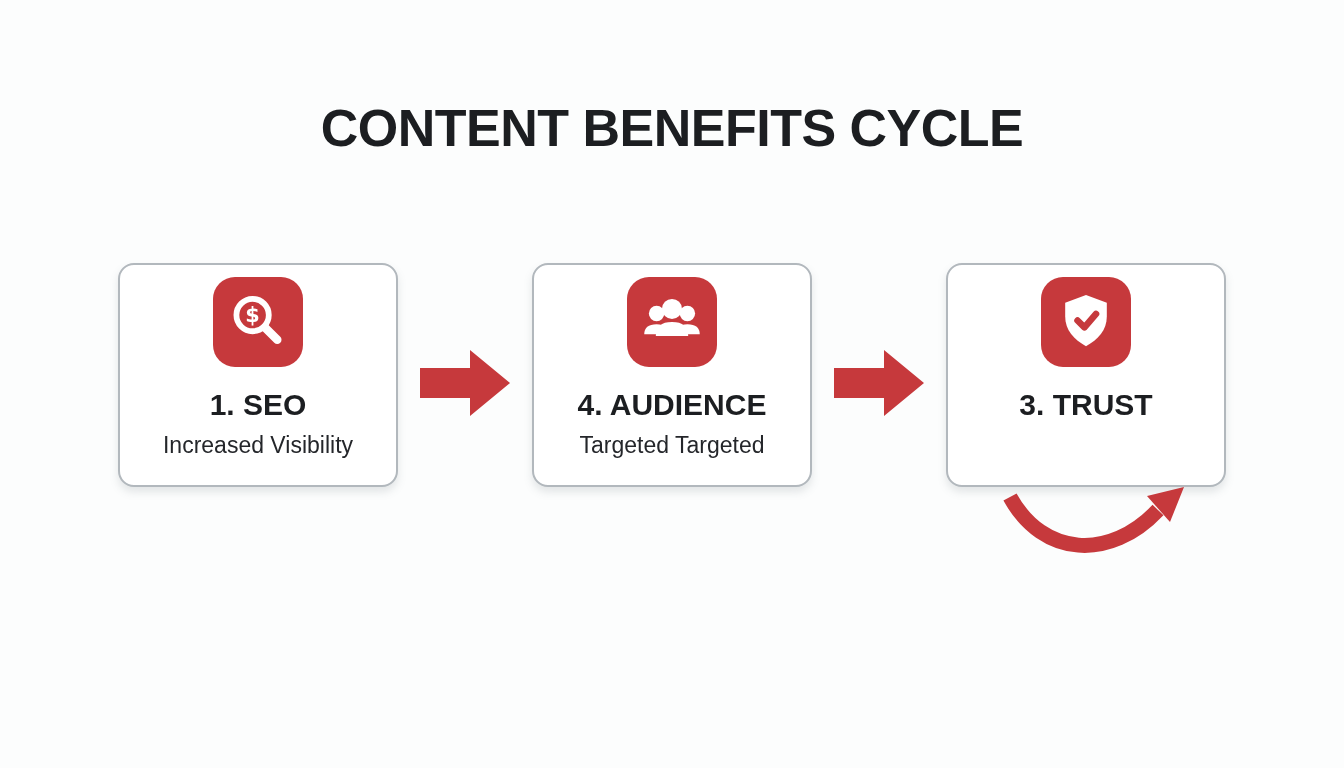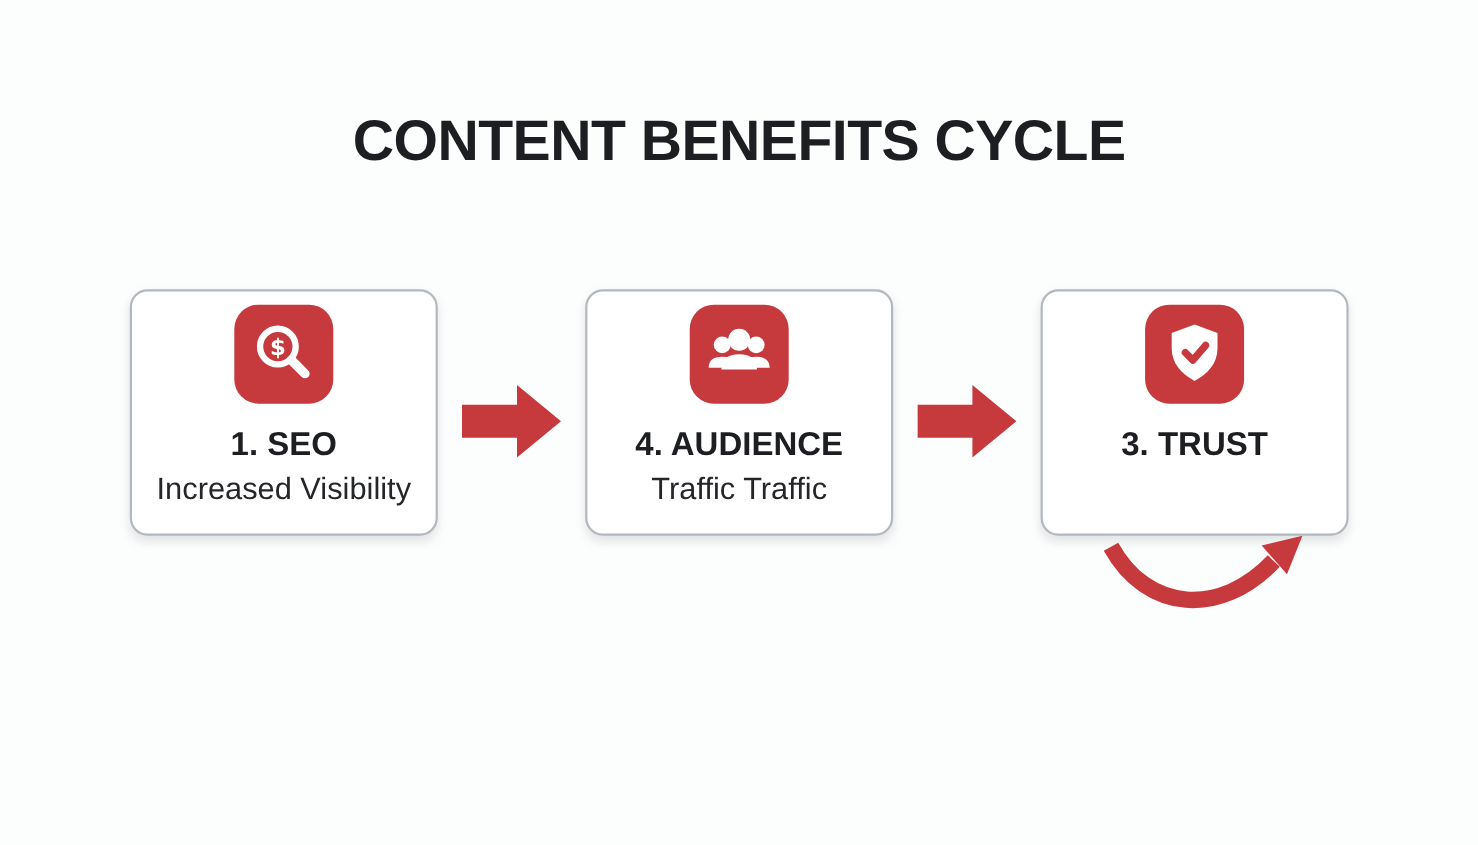--- a/index.html
+++ b/index.html
@@ -69,21 +69,21 @@
   .icon-box svg { display: block; }
   .step-label {
     margin-top: 21px;
     font-size: 30px;
     line-height: 34px;
     font-weight: bold;
     color: var(--title-text);
   }
   .step-subtitle {
     margin-top: 9px;
-    font-size: 28px;
+    font-size: 23px;
     line-height: 28px;
     font-weight: normal;
     color: var(--subtitle-text);
     text-align: center;
   }
   .flow-arrow {
     width: 90px;
     height: 76px;
     margin: 0 22px;
     align-self: flex-start;
@@ -133,21 +133,21 @@
         <svg width="74" height="74" viewBox="0 0 96 96" aria-hidden="true" fill="#ffffff">
           <circle cx="28" cy="37" r="10"></circle>
           <path d="M12 64 q0 -13 16 -13 q16 0 16 13 z"></path>
           <circle cx="68" cy="37" r="10"></circle>
           <path d="M52 64 q0 -13 16 -13 q16 0 16 13 z"></path>
           <circle cx="48" cy="31" r="13"></circle>
           <path d="M27 66 q0 -18 21 -18 q21 0 21 18 z"></path>
         </svg>
       </div>
       <div class="step-label">4. AUDIENCE</div>
-      <div class="step-subtitle">Traffic Traffic</div>
+      <div class="step-subtitle">Targeted Targeted</div>
     </div>
 
     <div class="flow-arrow">
       <svg viewBox="0 0 90 76" aria-hidden="true">
         <polygon points="0,23 50,23 50,5 90,38 50,71 50,53 0,53" fill="var(--accent-red)"></polygon>
       </svg>
     </div>
 
     <div class="step3-wrap">
       <div class="step-card">

